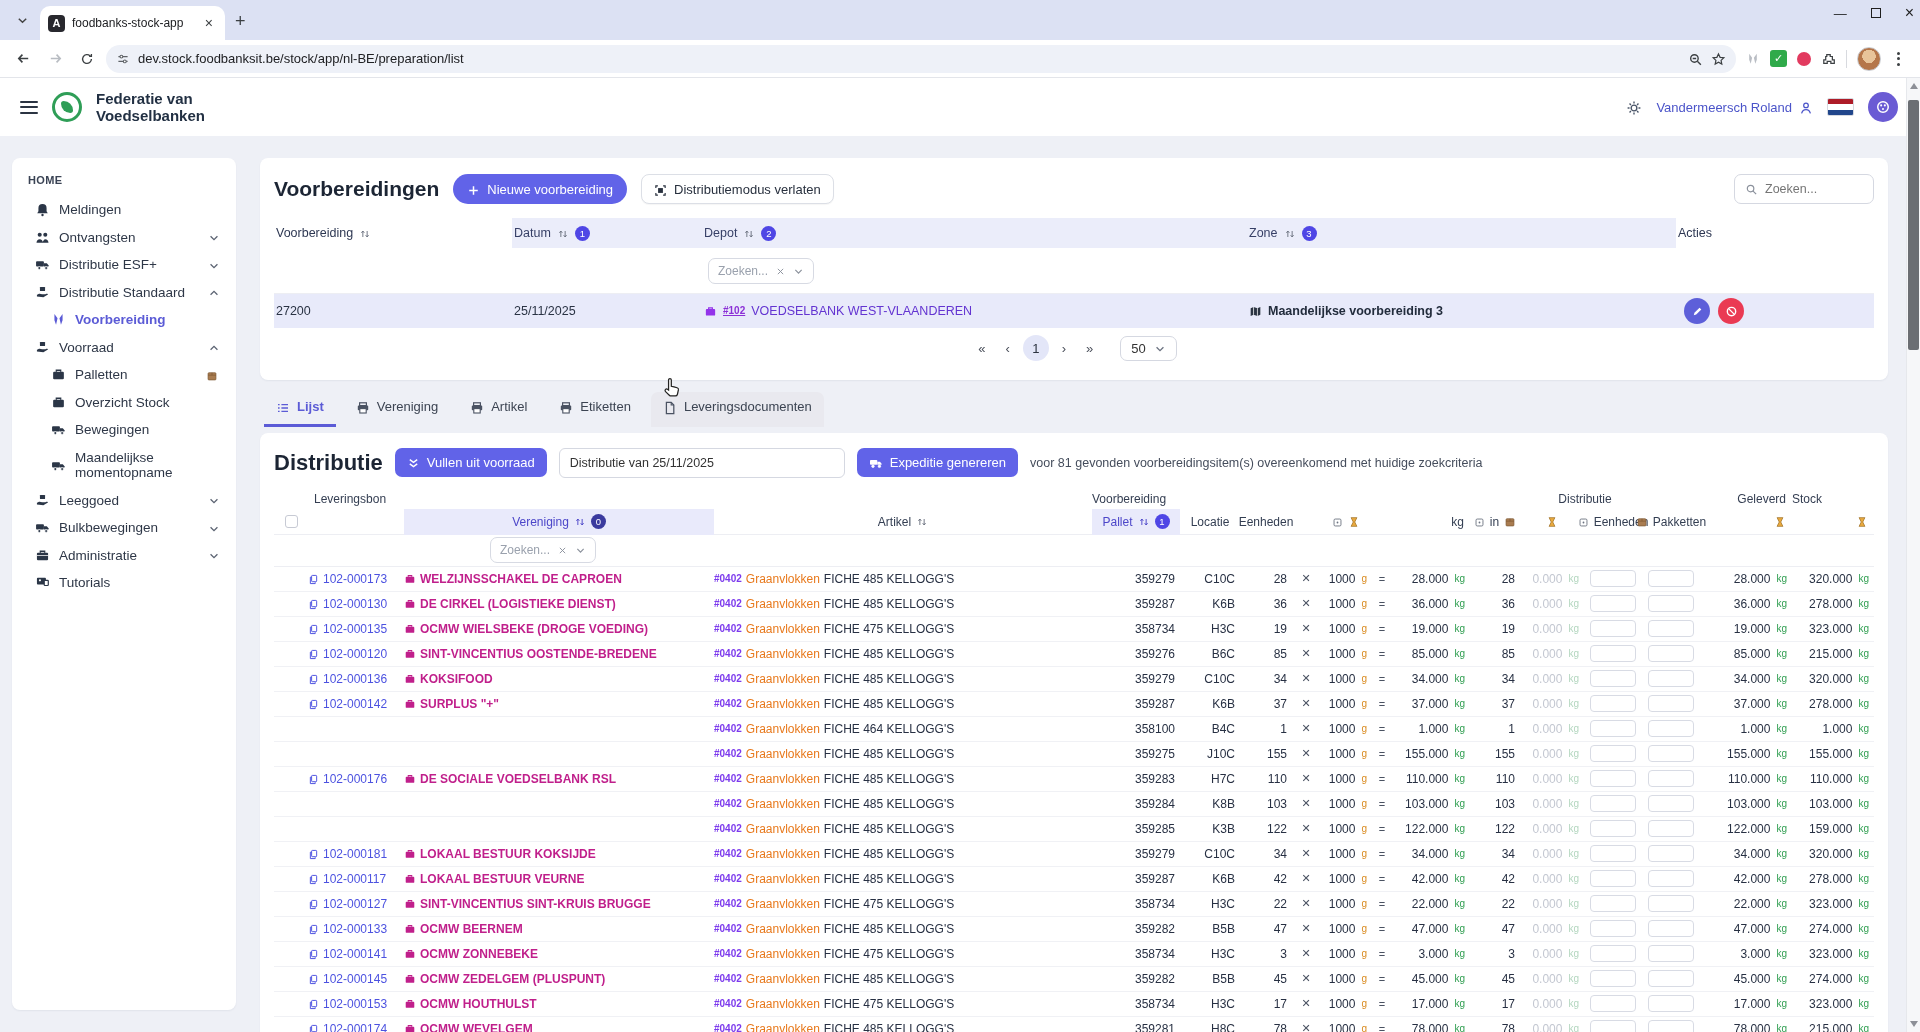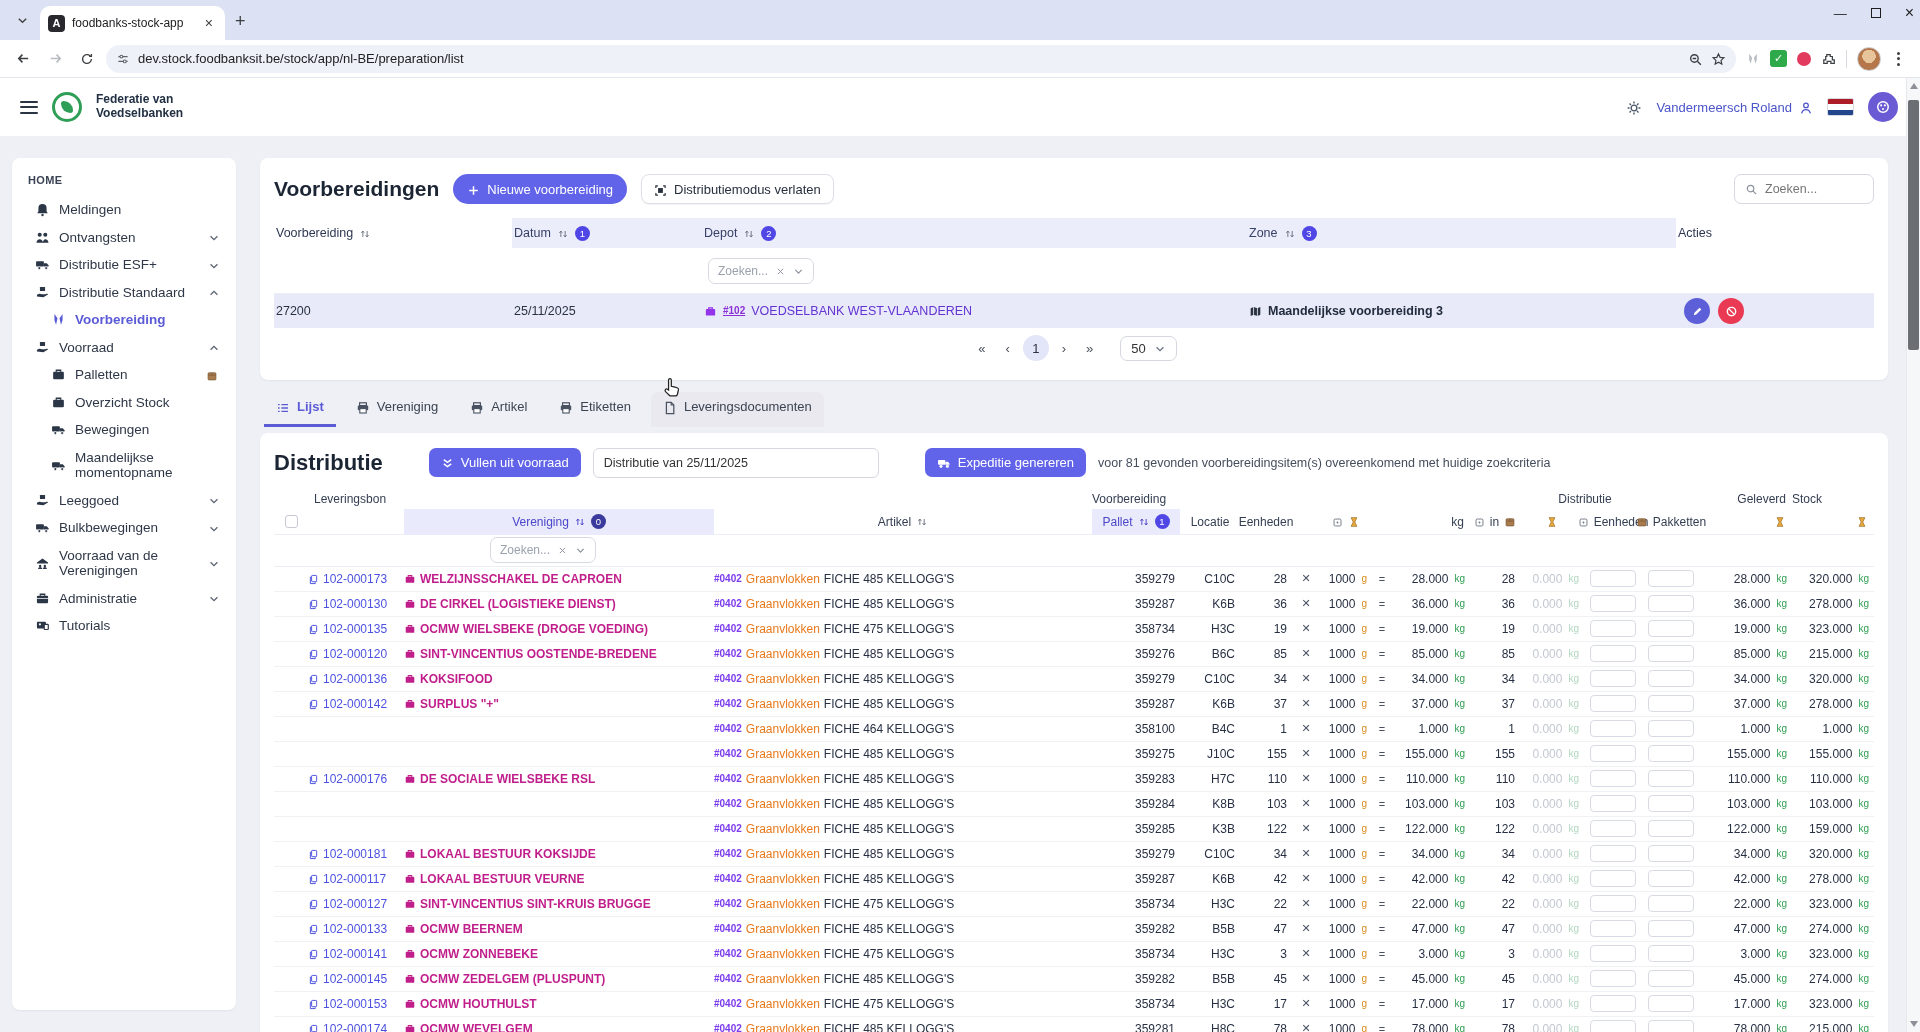--- a/index.html
+++ b/index.html
@@ -29,21 +29,21 @@
   .chrome-avatar { width:24px; height:24px; border-radius:50%; background:radial-gradient(circle at 50% 38%, #e8c49a 0 38%, #b5764a 39% 100%); border:1px solid #caccd1; }
   .dots { display:flex; flex-direction:column; gap:2.5px; padding:0 6px; }
   .dots i { width:3px; height:3px; background:#3c4043; border-radius:50%; }
 
   
   .appheader { height:58px; background:#fff; display:flex; align-items:center; padding:0 22px 0 20px; gap:14px; }
   .hamb { color:#2b3442; display:flex; flex-direction:column; gap:3.5px; width:18px; }
   .hamb i { height:2px; background:#2b3442; border-radius:1px; }
   .orglogo { width:30px; height:30px; border-radius:50%; border:3px solid #2f9e57; background:#fff; display:flex; align-items:center; justify-content:center; }
   .orglogo b { width:12px; height:12px; background:#2f9e57; border-radius:3px 10px 3px 10px; }
-  .orgname { font-size:12px; font-weight:bold; color:#223043; line-height:1.15; }
+  .orgname { font-size:15px; font-weight:bold; color:#223043; line-height:1.15; }
   .hspacer { flex:1; }
   .username { font-size:13px; color:#4b54c9; display:flex; align-items:center; gap:7px; }
   .flag { width:27px; height:18px; border:1px solid #d6d9e0; display:flex; flex-direction:column; border-radius:2px; overflow:hidden; }
   .flag i { flex:1; } .flag .r { background:#ae1c28; } .flag .w { background:#fff; } .flag .b { background:#21468b; }
   .headavatar { width:30px; height:30px; border-radius:50%; background:#6a5bd4; display:flex; align-items:center; justify-content:center; color:#fff; }
 
   
   .content { position:relative; height:896px; background:#eef0f6; overflow:hidden; }
   .sidebar { position:absolute; left:12px; top:22px; bottom:22px; width:224px; background:#fff; border-radius:8px; padding:14px 10px 10px 14px; box-shadow:0 1px 2px rgba(20,30,60,.06); }
   .sb-section { font-size:11px; font-weight:bold; color:#3a4354; letter-spacing:.4px; margin:2px 0 10px 2px; }
@@ -90,21 +90,21 @@
   
   .tabsrow { display:flex; gap:8px; margin:12px 0 6px 4px; align-items:flex-end; }
   .vtab { display:flex; align-items:center; gap:7px; font-size:13px; color:#3c4452; padding:7px 12px 9px 12px; cursor:pointer; border-bottom:3px solid transparent; }
   .vtab.active { color:#5b5bd6; border-bottom-color:#5b5bd6; font-weight:bold; }
   .vtab.hover { background:#e9e9ef; border-radius:7px 7px 0 0; }
 
   
   .card2 { margin-top:2px; padding-bottom:0; }
   .dist-head { display:flex; align-items:center; gap:12px; height:36px; }
   .dist-title { font-size:22px; font-weight:bold; color:#1c2534; }
-  .btn-sq { display:inline-flex; align-items:center; gap:7px; background:#6163e8; color:#fff; font-size:13px; border:none; border-radius:7px; padding:7px 12px; cursor:pointer;margin-left:34px; }
+  .btn-sq { display:inline-flex; align-items:center; gap:7px; background:#6163e8; color:#fff; font-size:13px; border:none; border-radius:7px; padding:7px 12px; cursor:pointer; }
   .dist-input { width:286px; height:30px; border:1px solid #d5d8e1; border-radius:6px; padding:0 10px; font-size:12.5px; color:#333; font-family:inherit; }
   .dist-note { font-size:12.5px; color:#454d5c; }
   .dgrid { display:grid; grid-template-columns:34px 96px 310px 378px 88px 60px 52px 28px 52px 20px 78px 50px 64px 58px 58px 92px 82px; }
   .ghead { margin-top:8px; font-size:12px; color:#343e52; height:20px; align-items:center; }
   .ghead .gl { padding-left:40px; grid-column:1 / span 4; }
   .ghead .gv { grid-column:5 / span 7; }
   .ghead .gd { grid-column:12 / span 4; text-align:center; }
   .ghead .gg { grid-column:16; text-align:right; padding-right:6px; }
   .ghead .gs { grid-column:17; text-align:left; padding-right:6px; }
   .shead { height:26px; align-items:center; font-size:12px; color:#333e52; border-bottom:1px solid #edeef3; }
@@ -398,35 +398,20 @@
           </span>
      <span class="sb-label">Bulkbewegingen</span>
 
      <span class="sb-chev"><svg class="ic" width="12" height="12" viewBox="0 0 14 14">
               <polyline points="3,5 7,9 11,5" fill="none" stroke="currentColor" stroke-width="1.5"></polyline>
             </svg></span>
    </div>
         <div class="sb-item">
      <span class="sb-ic">
             <svg class="ic" width="15" height="15" viewBox="0 0 14 14">
-              <path d="M1.8 6L7 2.4 12.2 6v1H1.8z" fill="currentColor"></path>
-              <circle cx="4.8" cy="9.3" r="1.1" fill="currentColor"></circle>
-              <circle cx="9.2" cy="9.3" r="1.1" fill="currentColor"></circle>
-              <path d="M2.8 12.2c.3-1.2 1-2 2-2s1.7.8 2 2zM7.2 12.2c.3-1.2 1-2 2-2s1.7.8 2 2z" fill="currentColor"></path>
-            </svg>
-          </span>
-     <span class="sb-label">Voorraad van de Verenigingen</span>
-
-     <span class="sb-chev"><svg class="ic" width="12" height="12" viewBox="0 0 14 14">
-              <polyline points="3,5 7,9 11,5" fill="none" stroke="currentColor" stroke-width="1.5"></polyline>
-            </svg></span>
-   </div>
-        <div class="sb-item">
-     <span class="sb-ic">
-            <svg class="ic" width="15" height="15" viewBox="0 0 14 14">
               <rect x="1.8" y="4.4" width="10.4" height="7" rx="1" fill="currentColor"></rect>
               <path d="M5 4.4V3h4v1.4" fill="none" stroke="currentColor" stroke-width="1.3"></path>
               <path d="M1.8 7h10.4" stroke="#fff" stroke-width=".7"></path>
             </svg>
           </span>
      <span class="sb-label">Administratie</span>
 
      <span class="sb-chev"><svg class="ic" width="12" height="12" viewBox="0 0 14 14">
               <polyline points="3,5 7,9 11,5" fill="none" stroke="currentColor" stroke-width="1.5"></polyline>
             </svg></span>
@@ -1035,21 +1020,21 @@
                   <rect x="4.6" y="1.8" width="6.4" height="8" rx="1" fill="none" stroke="currentColor" stroke-width="1.25"></rect>
                   <path d="M4.6 4H3v8.2h6.2v-1.6" fill="none" stroke="currentColor" stroke-width="1.25"></path>
                 </svg></span>
               <span>102-000176</span>
             </div>
      <div class="cell ver">
        <span><svg class="ic" width="12" height="12" viewBox="0 0 14 14">
                   <rect x="2" y="4.4" width="10" height="7" rx="1" fill="currentColor"></rect>
                   <path d="M5 4.4V3h4v1.4" fill="none" stroke="currentColor" stroke-width="1.3"></path>
                 </svg></span>
-              <span>DE SOCIALE WIELSBEKE RSL</span>
+              <span>DE SOCIALE VOEDSELBANK RSL</span>
             </div>
      <div class="cell">
        <span class="acode">#0402</span>
        <span class="aname">Graanvlokken</span>
        <span>FICHE 485 KELLOGG'S</span>
             </div>
      <div class="cell rt">359283</div>
      <div class="cell rt">H7C</div>
      <div class="cell rt">110</div>
      <div class="cell ct xmul">✕</div>

